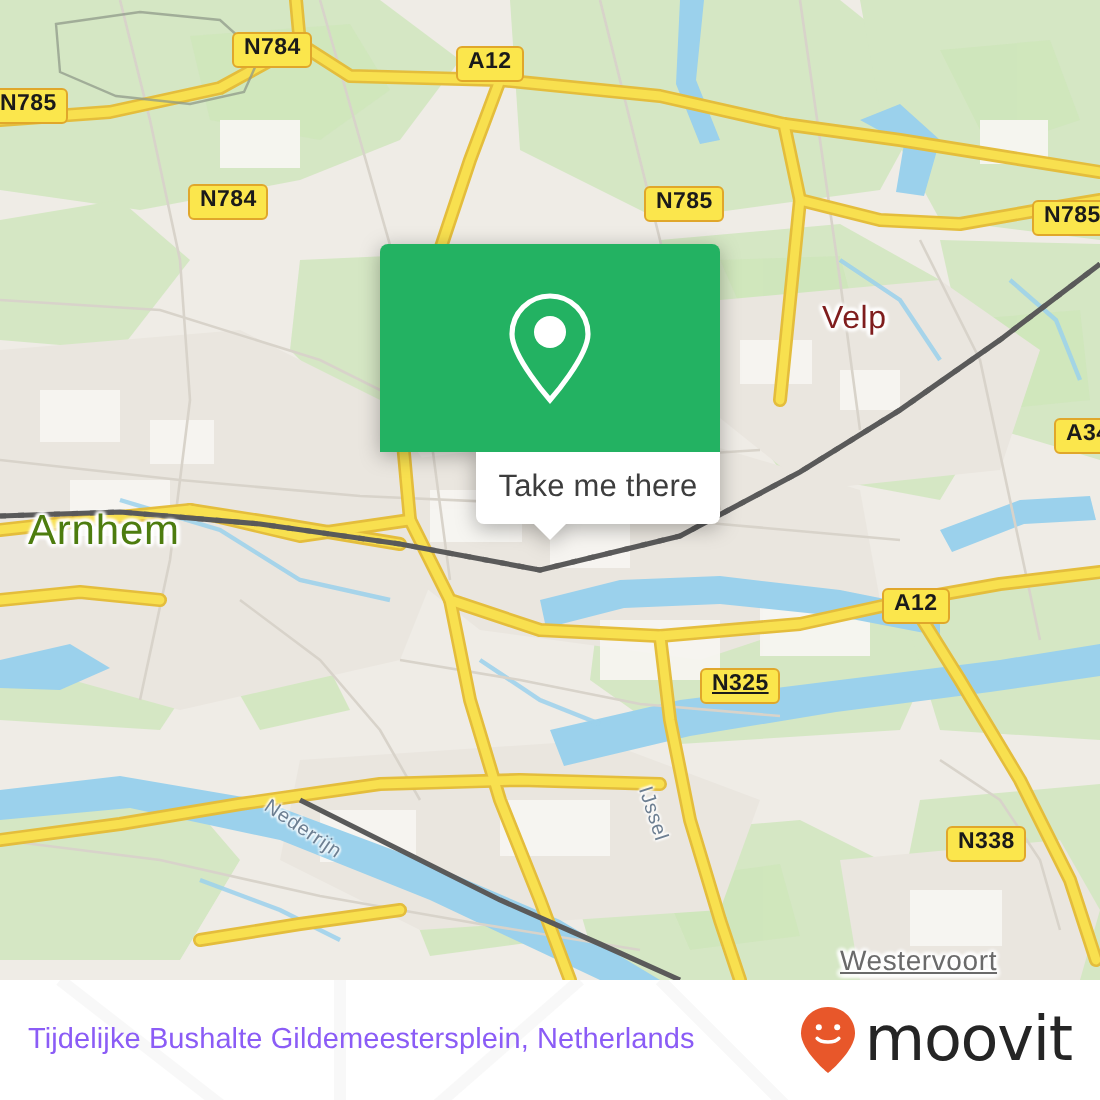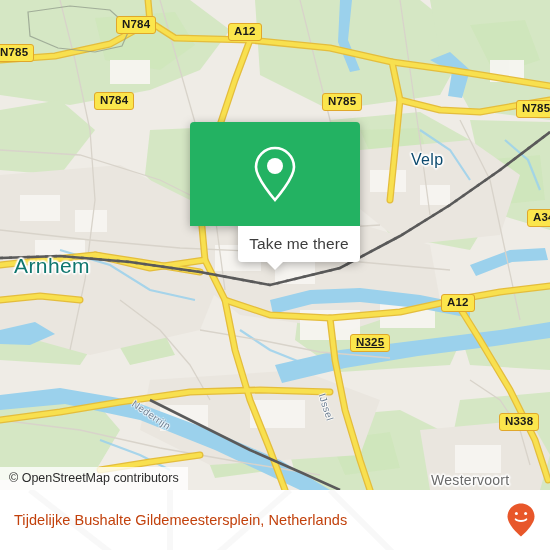--- a/index.html
+++ b/index.html
@@ -34,22 +34,22 @@
   .place{
     position:absolute;
     color:#4b4b4b;
     white-space:nowrap;
     text-shadow:
       1.6px 0 1.6px #fff, -1.6px 0 1.6px #fff,
       0 1.6px 1.6px #fff, 0 -1.6px 1.6px #fff,
       1.2px 1.2px 1.6px #fff, -1.2px -1.2px 1.6px #fff,
       1.2px -1.2px 1.6px #fff, -1.2px 1.2px 1.6px #fff;
   }
-  .place.city-big{font-size:21px;letter-spacing:.4px;color:#0f766e;}
-  .place.city-med{font-size:16px;letter-spacing:.3px;color:#0c4a6e;}
+  .place.city-big{font-size:21px;letter-spacing:.4px;color:#4d7c0f;}
+  .place.city-med{font-size:16px;letter-spacing:.3px;color:#7f1d1d;}
   .place.city-sm{font-size:14px;letter-spacing:.3px;color:#6a6a6a;}
   .river-lbl{
     position:absolute;
     color:#6d7f92;
     font-size:10px;
     white-space:nowrap;
     letter-spacing:.4px;
     text-shadow:1px 0 1px #fff,-1px 0 1px #fff,0 1px 1px #fff,0 -1px 1px #fff;
   }
 
@@ -94,21 +94,21 @@
   .footer{
     position:absolute;left:0;top:490px;width:550px;height:60px;
     background:#ffffff;overflow:hidden;
   }
   .footer-watermark{position:absolute;left:0;top:-490px;opacity:.055;}
   .footer-inner{
     position:relative;width:100%;height:100%;
     display:flex;align-items:center;justify-content:space-between;
     padding:0 14px 0 14px;box-sizing:border-box;
   }
-  .footer-title{font-size:14.5px;color:#c2410c;white-space:nowrap;letter-spacing:.05px;}
+  .footer-title{font-size:14.5px;color:#8b5cf6;white-space:nowrap;letter-spacing:.05px;}
   .brand{display:flex;align-items:center;gap:3px;}
   .brand-word{
     font-size:31px;color:#252525;letter-spacing:-.6px;line-height:31px;
     font-family:"DejaVu Sans",sans-serif;font-weight:400;
   }
 </style>
 </head>
 <body>
 
 <div class="shot">
@@ -256,60 +256,60 @@
 
     <div class="shield" style="left:116px;top:16px;">N784</div>
     <div class="shield" style="left:228px;top:23px;">A12</div>
     <div class="shield" style="left:-6px;top:44px;">N785</div>
     <div class="shield" style="left:94px;top:92px;">N784</div>
     <div class="shield" style="left:322px;top:93px;">N785</div>
     <div class="shield" style="left:516px;top:100px;">N785</div>
     <div class="shield" style="left:527px;top:209px;">A34</div>
     <div class="shield" style="left:441px;top:294px;">A12</div>
     <div class="shield" style="left:350px;top:334px;text-decoration:underline;">N325</div>
-    <div class="shield" style="left:499px;top:413px;">N338</div>
+    <div class="shield" style="left:473px;top:413px;">N338</div>
 
     <div class="place city-med" style="left:411px;top:151px;">Velp</div>
     <div class="place city-big" style="left:14px;top:254px;">Arnhem</div>
-    <div class="place city-sm" style="left:431px;top:472px;">Westervoort</div>
+    <div class="place city-sm" style="left:420px;top:472px;text-decoration:underline;">Westervoort</div>
 
     <div class="river-lbl" style="left:136px;top:398px;transform:rotate(34deg);transform-origin:left top;">Nederrijn</div>
     <div class="river-lbl" style="left:327px;top:392px;transform:rotate(72deg);transform-origin:left top;">IJssel</div>
 
     <div class="card">
       <div class="card-top">
         <svg width="50" height="60" viewBox="0 0 50 60">
           <path d="M25,4 C14.5,4 6,12.5 6,23 C6,34.5 25,56 25,56 C25,56 44,34.5 44,23 C44,12.5 35.5,4 25,4 Z" fill="none" stroke="#ffffff" stroke-width="2.6"></path>
           <circle cx="25" cy="22" r="8" fill="#ffffff"></circle>
         </svg>
       </div>
       <div class="card-bot">
         <span>Take me there</span>
       </div>
       <div class="card-tail"></div>
     </div>
 
-    <div class="attrib">© OpenStreetMap contributors</div>
   </div>
 
   <div class="footer">
     <svg class="footer-watermark" width="550" height="550" viewBox="0 0 550 550">
       <g stroke="#8a8a8a" stroke-width="6" fill="none">
         <path d="M30,490 L120,560"></path>
         <path d="M170,490 L170,560"></path>
         <path d="M210,560 L290,490"></path>
         <path d="M330,490 L400,560"></path>
       </g>
     </svg>
     <div class="footer-inner">
       <div class="footer-title">Tijdelijke Bushalte Gildemeestersplein, Netherlands</div>
       <div class="brand">
         <svg width="30" height="36" viewBox="0 0 30 36">
           <path d="M15,1.5 C7.5,1.5 1.5,7.4 1.5,14.6 C1.5,23.5 15,34.5 15,34.5 C15,34.5 28.5,23.5 28.5,14.6 C28.5,7.4 22.5,1.5 15,1.5 Z" fill="#e8572a"></path>
           <circle cx="10.4" cy="11.6" r="1.5" fill="#ffffff"></circle>
           <circle cx="19.6" cy="11.6" r="1.5" fill="#ffffff"></circle>
           <path d="M9.6,17.2 C11.5,19.6 18.5,19.6 20.4,17.2" stroke="#ffffff" stroke-width="1.8" fill="none" stroke-linecap="round"></path>
         </svg>
+        <div class="brand-word">moovit</div>
       </div>
     </div>
   </div>
 
 </div>
 
 </body></html>

